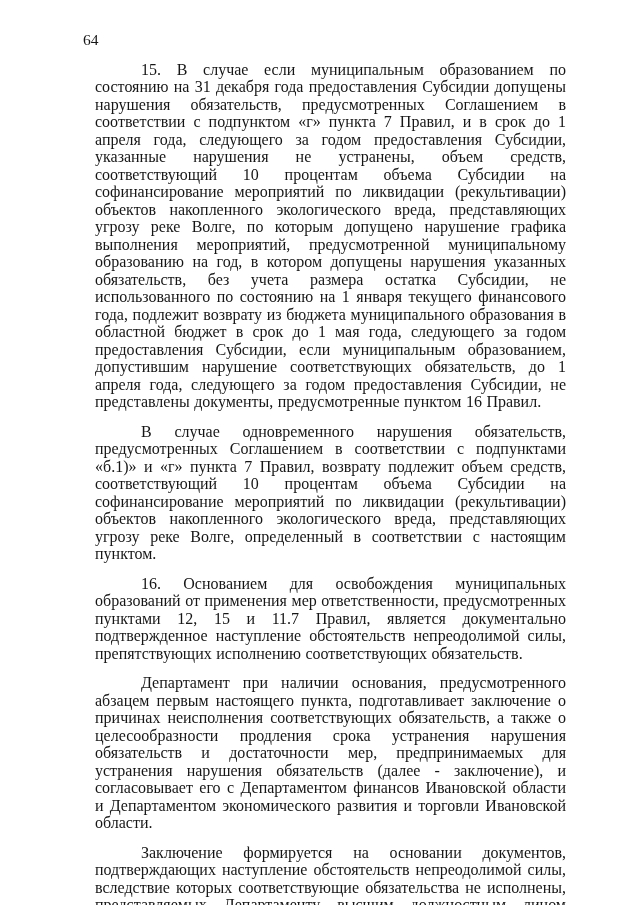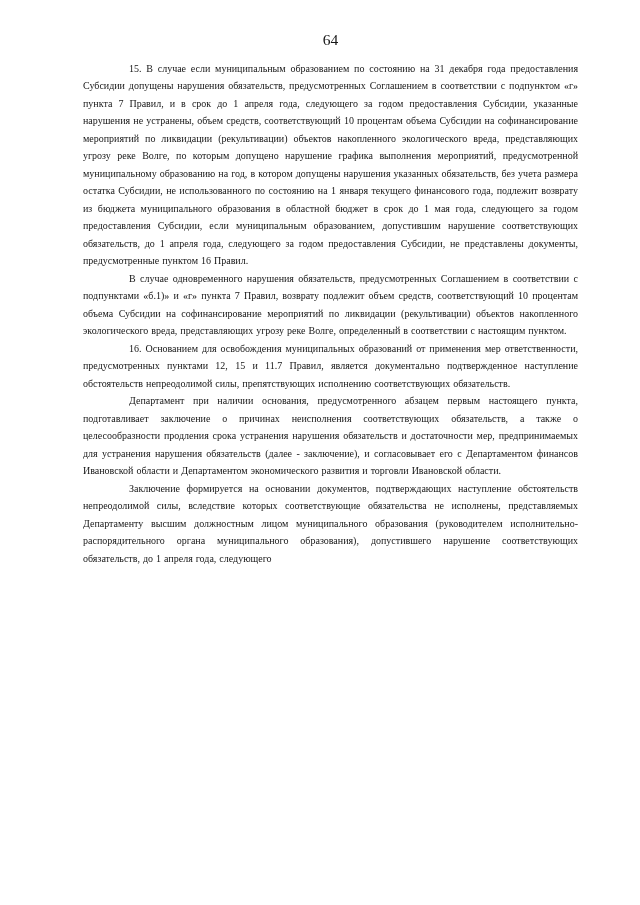--- a/index.html
+++ b/index.html
@@ -16,29 +16,28 @@
     font-family: "Liberation Serif", serif;
     color: #161616;
   }
   .text-column {
     position: absolute;
     left: 83px;
     top: 31px;
     width: 495px;
   }
   .page-number {
-    text-align: center;
     font-size: 15.5px;
     line-height: 17.5px;
-    margin-bottom: 11px;
+    margin-bottom: 0;
   }
   .body-text p {
-    margin: 0;
+    margin: 12px;
     padding: 0;
-    font-size: 10px;
+    font-size: 16px;
     line-height: 17.5px;
     text-align: justify;
     text-align-last: left;
     text-indent: 46px;
     word-spacing: 0.5px;
   }
 </style>
 </head>
 <body>
 

